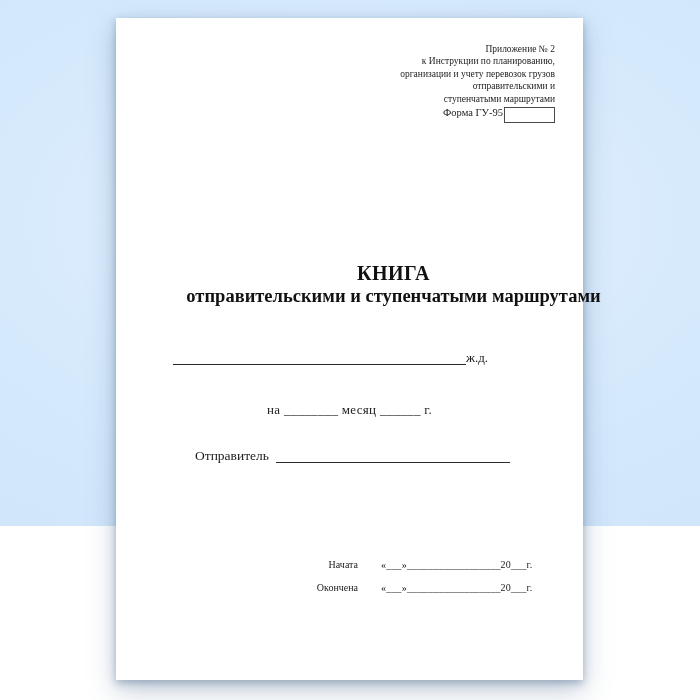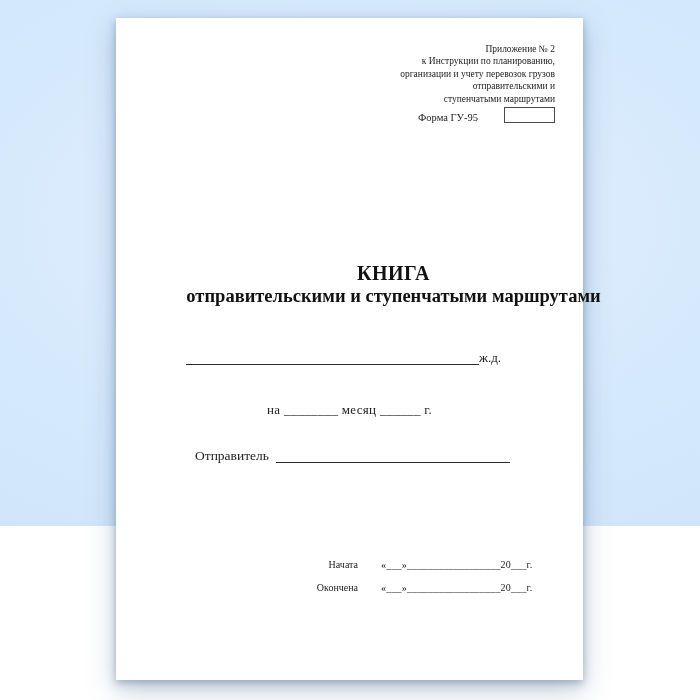--- a/index.html
+++ b/index.html
@@ -33,22 +33,22 @@
     text-align: right;
     font-size: 9.5px;
     line-height: 12.4px;
     color: #222;
   }
   .forma-row {
     position: absolute;
     top: 89px;
     right: 28px;
     display: flex;
-    align-items: flex-end;
-    gap: 26px;
+    align-items: flex-start;
+    gap: 1px;
     font-size: 10.5px;
     color: #222;
   }
   .forma-box {
     display: inline-block;
     width: 49px;
     height: 14px;
     border: 1px solid #4a4a4a;
     background: #ffffff;
   }
@@ -67,21 +67,21 @@
     line-height: 24px;
     letter-spacing: 0.5px;
   }
   .title-sub {
     font-size: 18.5px;
     line-height: 22px;
   }
   .road {
     position: absolute;
     top: 333px;
-    left: 70px;
+    left: 57px;
     display: flex;
     align-items: flex-end;
     font-size: 13px;
     line-height: 14px;
   }
   .rule {
     display: inline-block;
     border-bottom: 1px solid #2a2a2a;
   }
   .road .rule {

